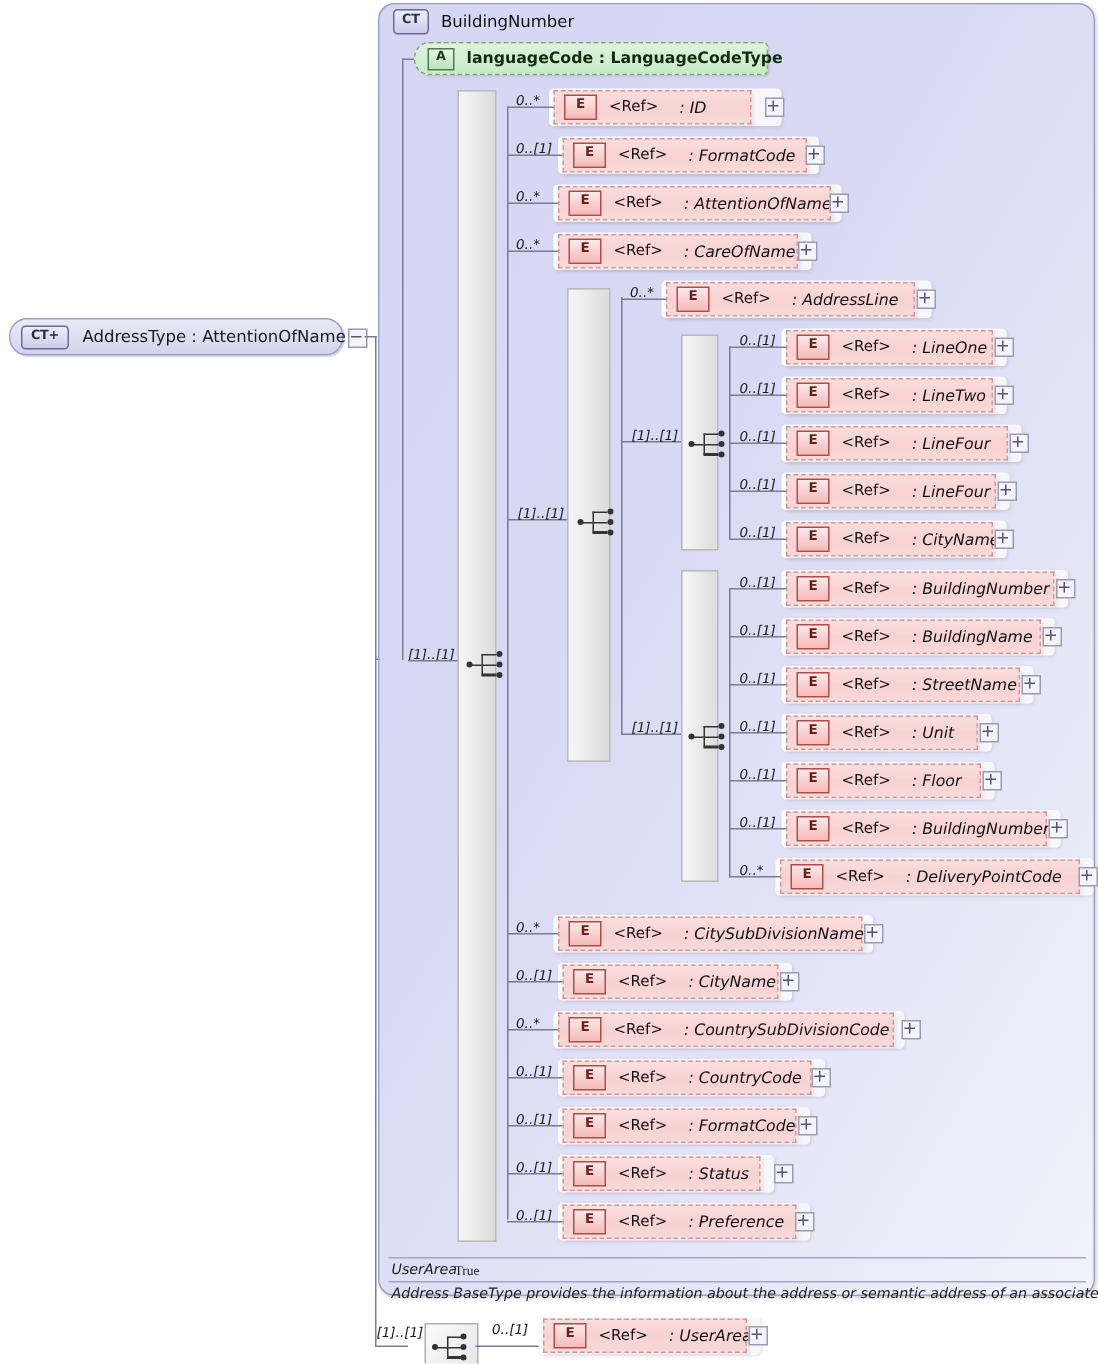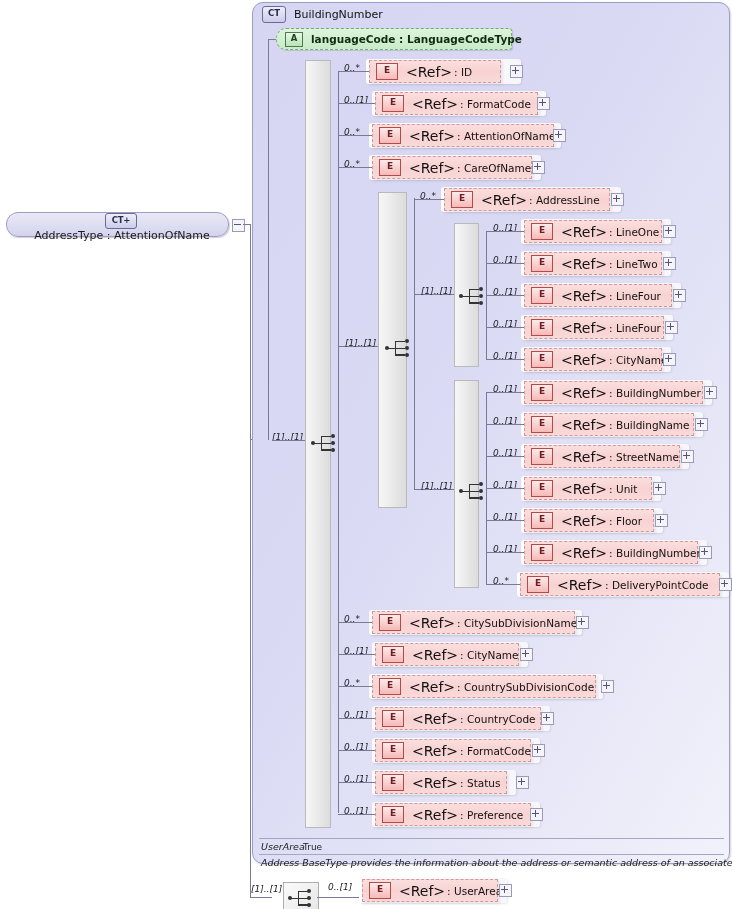--- a/index.html
+++ b/index.html
@@ -13,21 +13,20 @@
   
   .abs{position:absolute;box-sizing:border-box;}
 
   
   .rootbox{
     left:6px;top:212px;width:223px;height:25px;
     background:linear-gradient(to bottom,#e8e8f6 0%,#dedef2 55%,#d2d2ec 100%);
     border:1px solid #9e9ec4;border-radius:12px;
     display:flex;align-items:center;
     box-shadow:1px 1px 1px rgba(120,120,150,.35);
-    flex-direction:column;
   }
   .rootbox .badge{
     margin-left:7px;width:30px;height:14px;flex:none;
     border:1px solid #6a6a96;border-radius:3px;
     background:linear-gradient(to bottom,#eeeef8,#ccccea);
     font-size:8.5px;line-height:12px;text-align:center;color:#2b2b50;
     letter-spacing:-.2px;font-weight:bold;
   }
   .rootbox .lbl{
     margin-left:9px;font-size:11px;color:#1a1a1a;white-space:nowrap;
@@ -123,40 +122,40 @@
     border:1px dashed #cf9a9a;
     display:flex;align-items:center;
     box-shadow:2px 2px 2px rgba(150,150,170,.18);
   }
   .elem .ebadge{
     margin-left:6px;width:20px;height:15px;flex:none;
     border:1px solid #b44b4b;
     background:linear-gradient(to bottom,#fdeaea,#f6b9b9);
     font-size:9px;line-height:13px;text-align:center;color:#6d1f1f;font-weight:bold;
   }
-  .elem .ref{margin-left:8px;font-size:14px;color:#111;white-space:nowrap;}
-  .elem .nm{margin-left:2px;font-size:10.5px;color:#111;white-space:nowrap;}
+  .elem .ref{margin-left:8px;font-size:10px;color:#111;white-space:nowrap;}
+  .elem .nm{margin-left:14px;font-size:10.5px;color:#111;white-space:nowrap;font-style:italic;}
 
   
   .card{
     background:linear-gradient(to right,#fdfdfd,#f7f7fb);
     border-radius:3px;
     box-shadow:1px 1px 2px rgba(140,140,165,.22);
   }
 
   
   .occ{
     position:absolute;font-size:9px;font-style:italic;color:#1b1b1b;
     white-space:nowrap;font-family:"DejaVu Sans","Liberation Sans",sans-serif;
   }
 
   
   .divider{position:absolute;height:1px;background:#a6a6c2;}
   .ftr-key{position:absolute;font-size:9.5px;font-style:italic;color:#1c1c1c;}
-  .ftr-val{position:absolute;font-size:9px;color:#1c1c1c;}
+  .ftr-val{position:absolute;font-size:9px;color:#1c1c1c;font-family:Liberation Serif, serif;}
   .ftr-doc{position:absolute;font-size:9.5px;font-style:italic;color:#1c1c1c;white-space:nowrap;}
 </style>
 </head>
 <body>
 
 <div id="stage">
 
   <div class="abs rootbox">
     <span class="badge"><span>CT</span><span>+</span></span>
     <span class="lbl">AddressType : AttentionOfName</span>

